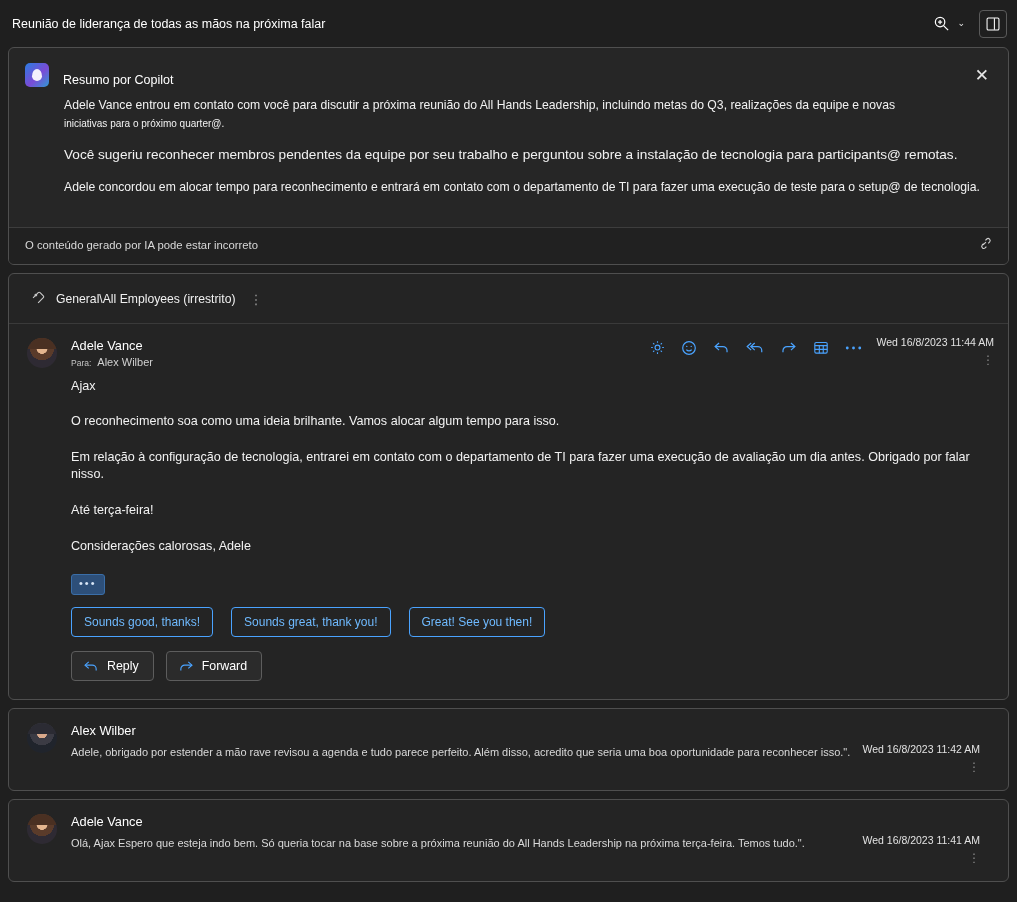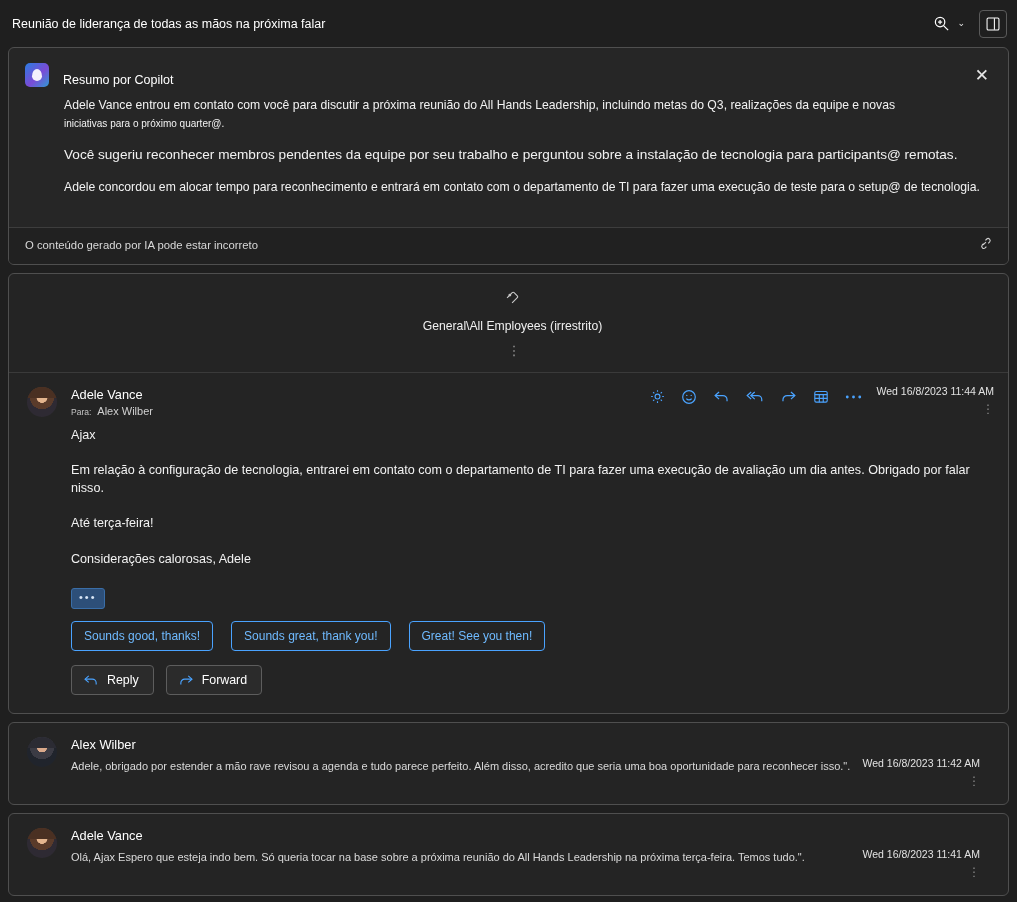--- a/index.html
+++ b/index.html
@@ -155,21 +155,20 @@
     border-radius: 6px;
     background: #242424;
     overflow: hidden;
   }
   .conv-label-row {
     display: flex;
     align-items: center;
     gap: 10px;
     padding: 16px 14px 14px 22px;
     border-bottom: 1px solid #3a3a3a;
-    flex-direction: column;
   }
   .conv-label-row .lbl {
     font-size: 12.2px;
     color: #f0f0f0;
   }
   .sens-icon {
     color: #c9c9c9;
   }
   .dots-vert {
     color: #9a9a9a;
@@ -458,20 +457,21 @@
         </div>
       </div>
       <div class="timestamp-col">
         <div>Wed 16/8/2023 11:44 AM</div>
         <div class="ts-dots">⋮</div>
       </div>
     </div>
 
     <div class="msg-body">
       <p>Ajax</p>
+      <p>O reconhecimento soa como uma ideia brilhante. Vamos alocar algum tempo para isso.</p>
       <p>Em relação à configuração de tecnologia, entrarei em contato com o departamento de TI para fazer uma execução de avaliação um dia antes. Obrigado por falar nisso.</p>
       <p>Até terça-feira!</p>
       <p>Considerações calorosas, Adele</p>
       <span class="ellipsis-chip">•••</span>
     </div>
 
     <div class="suggestions">
       <button class="suggestion">Sounds good, thanks!</button>
       <button class="suggestion">Sounds great, thank you!</button>
       <button class="suggestion">Great! See you then!</button>

